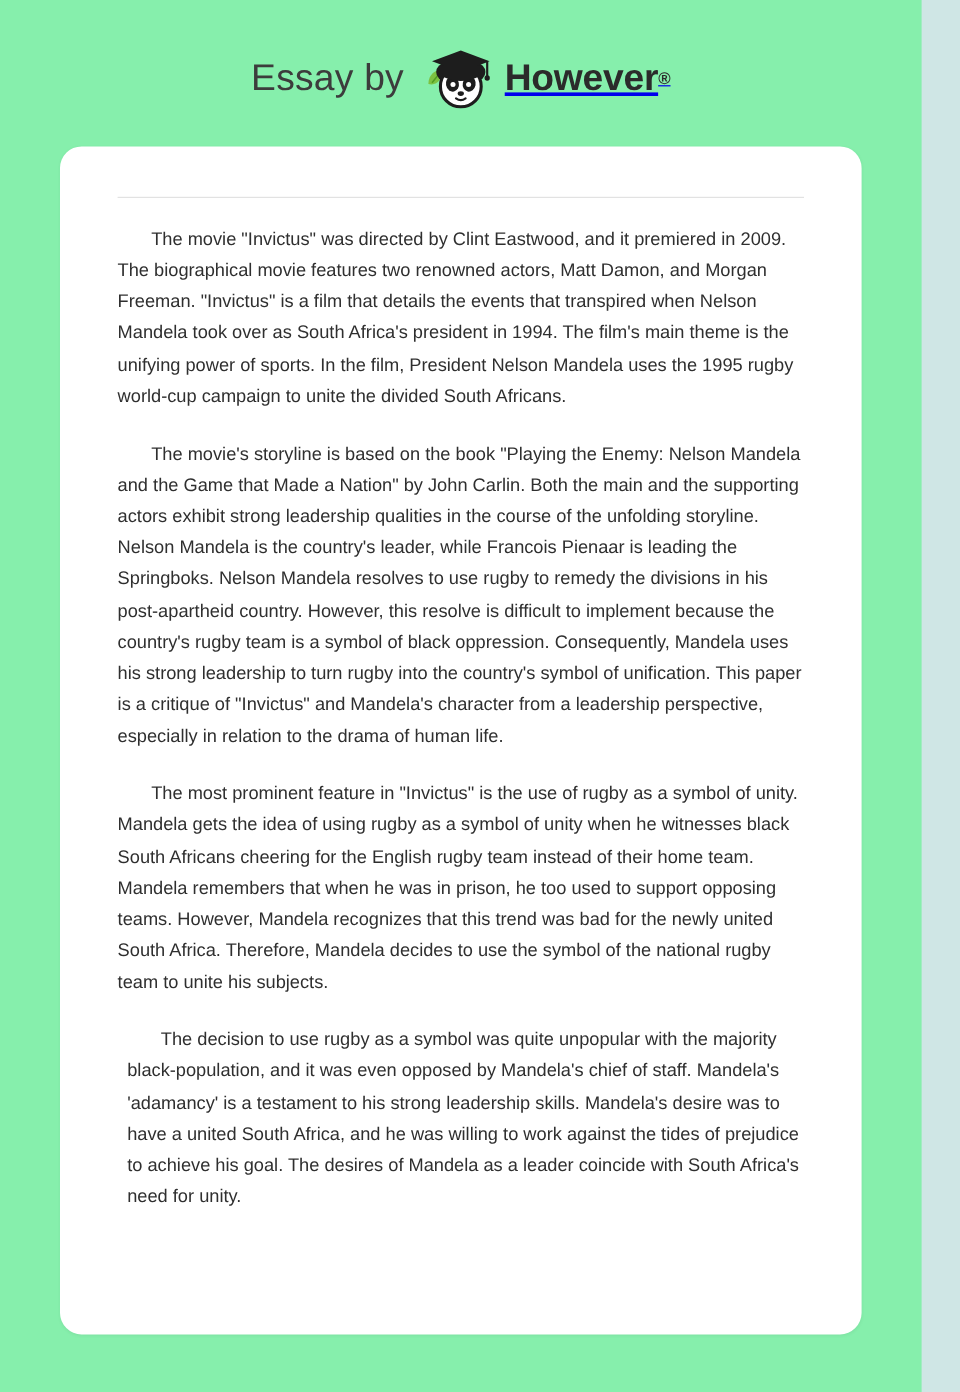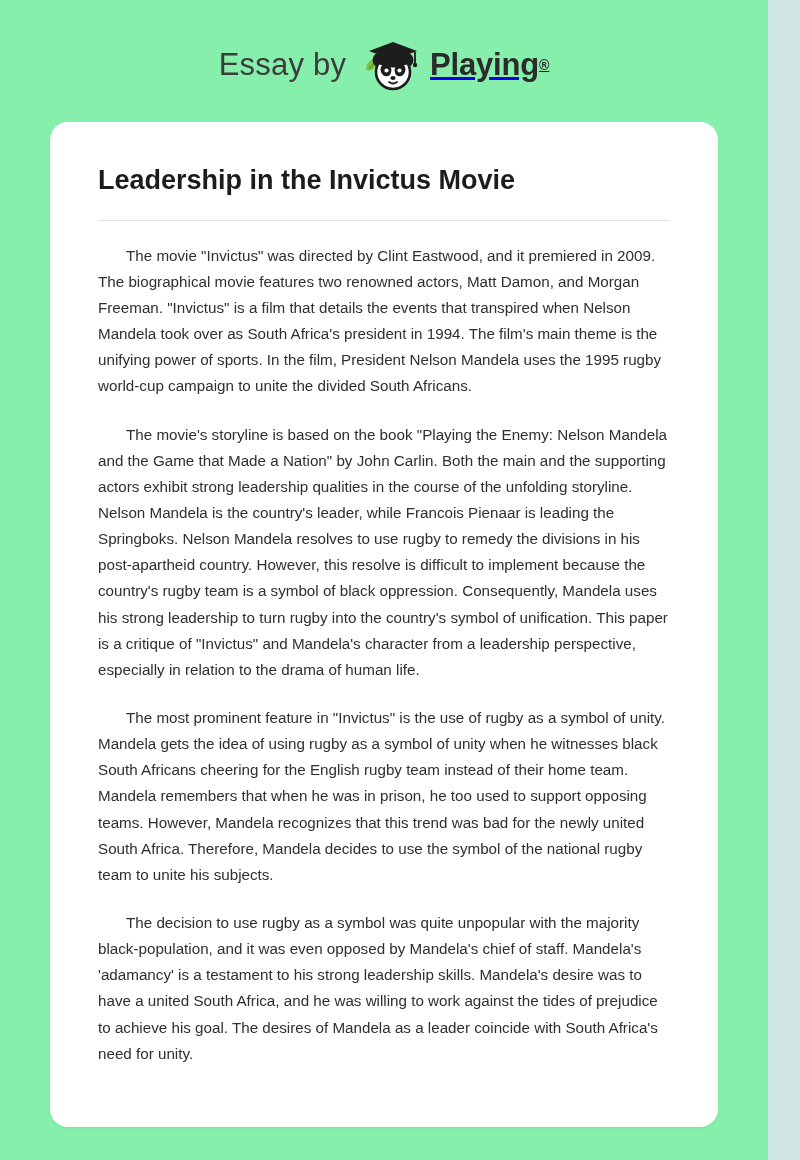--- a/index.html
+++ b/index.html
@@ -97,21 +97,21 @@
     margin: 0 0 22px 0;
   }
   p.body {
     font-size: 15.2px;
     line-height: 1.72;
     color: #2f2f2f;
     margin: 0 0 22px 0;
     text-indent: 28px;
     text-align: left;
   }
-  p.body:last-child { margin-bottom: 0; }
+  p.body:last-child { margin-bottom: 0; margin-left: 8px; }
 </style>
 </head>
 <body>
 
 <div class="page">
 
   <div class="masthead">
     <span class="masthead-text">Essay by</span>
     <a class="brand-lockup" href="#">
       <span class="panda-logo">
@@ -132,27 +132,26 @@
 
           <ellipse cx="33" cy="44" rx="2.6" ry="1.9" fill="#1d1d1d"></ellipse>
           <path d="M29 48 Q33 51 37 48" stroke="#1d1d1d" stroke-width="1.8" fill="none" stroke-linecap="round"></path>
 
           <path d="M33 8 L57 17 L33 26 L9 17 Z" fill="#1d1d1d"></path>
           <path d="M18 21 L18 30 Q33 37 48 30 L48 21" fill="#1d1d1d"></path>
           <path d="M55 17.5 L55 30" stroke="#1d1d1d" stroke-width="1.8"></path>
           <circle cx="55" cy="31" r="2.2" fill="#1d1d1d"></circle>
         </svg>
       </span>
-      <span class="brand-name">Playing</span>
+      <span class="brand-name">However</span>
       <span class="brand-reg">®</span>
     </a>
   </div>
 
   <div class="card">
-    <h1 class="title">Leadership in the Invictus Movie</h1>
 
 
     <hr class="divider">
 
     <p class="body">The movie "Invictus" was directed by Clint Eastwood, and it premiered in 2009. The biographical movie features two renowned actors, Matt Damon, and Morgan Freeman. "Invictus" is a film that details the events that transpired when Nelson Mandela took over as South Africa's president in 1994. The film's main theme is the unifying power of sports. In the film, President Nelson Mandela uses the 1995 rugby world-cup campaign to unite the divided South Africans.</p>
     <p class="body">The movie's storyline is based on the book "Playing the Enemy: Nelson Mandela and the Game that Made a Nation" by John Carlin. Both the main and the supporting actors exhibit strong leadership qualities in the course of the unfolding storyline. Nelson Mandela is the country's leader, while Francois Pienaar is leading the Springboks. Nelson Mandela resolves to use rugby to remedy the divisions in his post-apartheid country. However, this resolve is difficult to implement because the country's rugby team is a symbol of black oppression. Consequently, Mandela uses his strong leadership to turn rugby into the country's symbol of unification. This paper is a critique of "Invictus" and Mandela's character from a leadership perspective, especially in relation to the drama of human life.</p>
     <p class="body">The most prominent feature in "Invictus" is the use of rugby as a symbol of unity. Mandela gets the idea of using rugby as a symbol of unity when he witnesses black South Africans cheering for the English rugby team instead of their home team. Mandela remembers that when he was in prison, he too used to support opposing teams. However, Mandela recognizes that this trend was bad for the newly united South Africa. Therefore, Mandela decides to use the symbol of the national rugby team to unite his subjects.</p>
     <p class="body">The decision to use rugby as a symbol was quite unpopular with the majority black-population, and it was even opposed by Mandela's chief of staff. Mandela's 'adamancy' is a testament to his strong leadership skills. Mandela's desire was to have a united South Africa, and he was willing to work against the tides of prejudice to achieve his goal. The desires of Mandela as a leader coincide with South Africa's need for unity.</p>
   </div>
 

